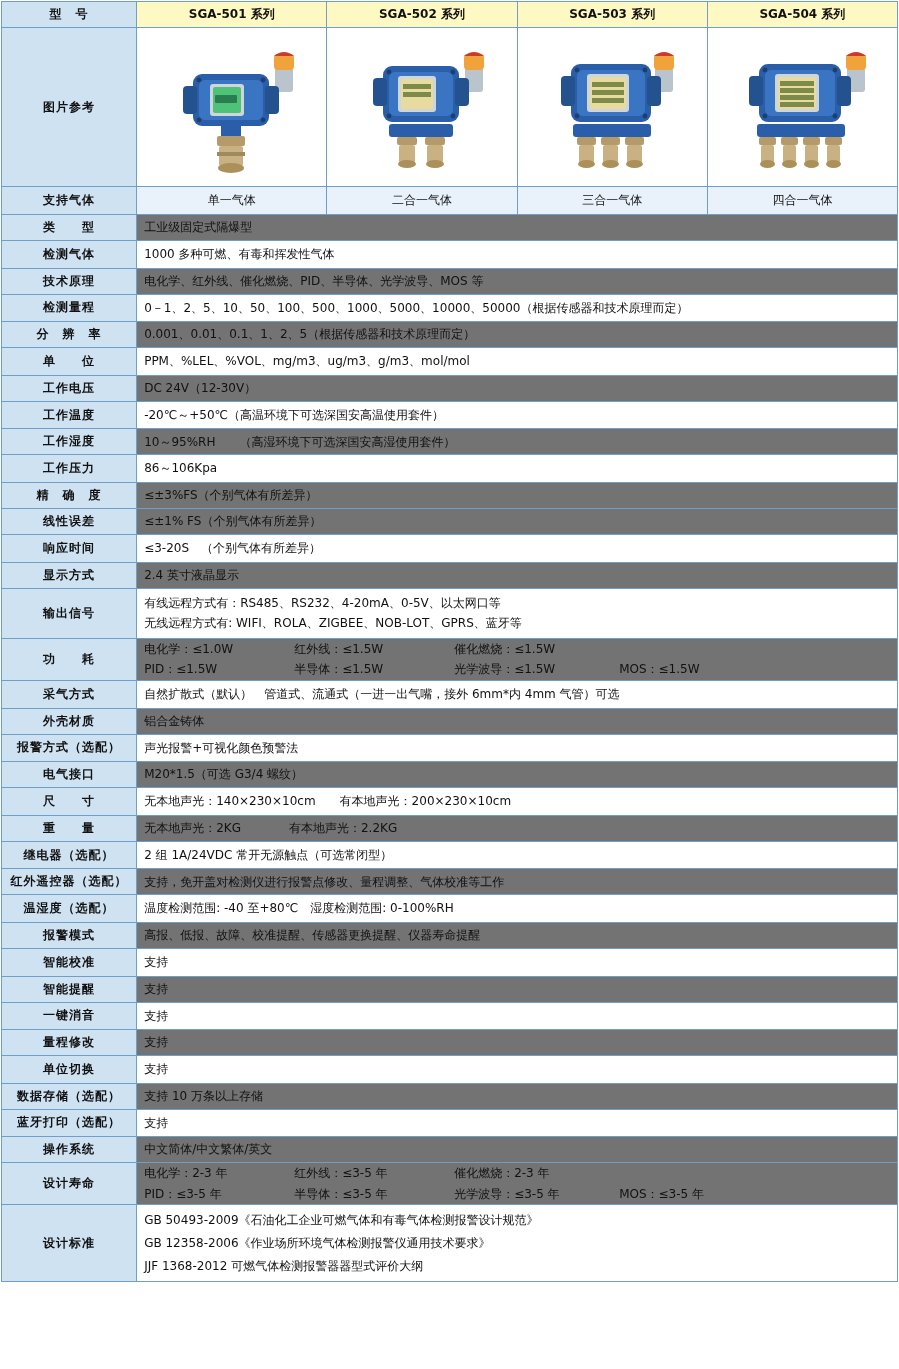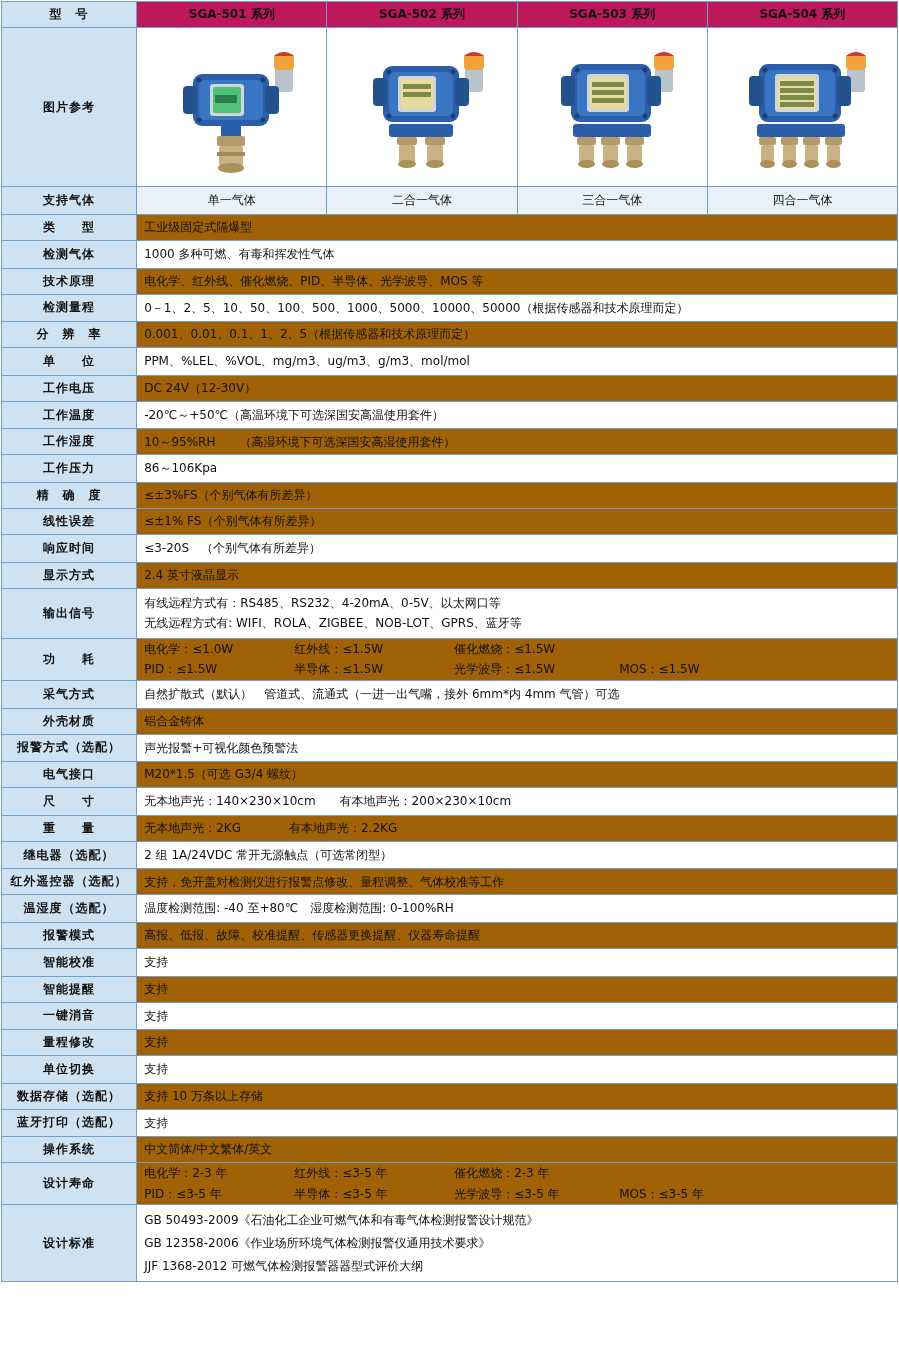--- a/index.html
+++ b/index.html
@@ -2,23 +2,23 @@
 <html><head>
 <meta charset="utf-8">
 <style>
   html,body{margin:0;padding:0;background:#ffffff;}
   body{font-family:"DejaVu Sans","Liberation Sans",sans-serif;}
   .sheet{width:899px;min-height:1369px;position:relative;box-sizing:border-box;padding:0;}
   table.spec{border-collapse:collapse;width:897px;margin:1px;table-layout:fixed;}
   table.spec td{border:1px solid #6f9fc8;vertical-align:middle;font-size:12px;color:#111;}
   td.lbl{width:135px;background:#cfe2f2;text-align:center;font-weight:bold;color:#16324f;
          letter-spacing:1px;font-size:13px;padding:4px 2px;}
-  td.val{background:#a16207;padding:0 7px;color:#1a1a1a;font-size:12px;line-height:1.55;}
+  td.val{background:#737373;padding:0 7px;color:#1a1a1a;font-size:12px;line-height:1.55;}
   td.valw{background:#ffffff;padding:4px 7px;color:#1a1a1a;font-size:12px;line-height:1.55;}
-  td.modelhead{background:#be185d;text-align:center;font-weight:bold;font-size:13px;color:#16324f;}
+  td.modelhead{background:#fef9c3;text-align:center;font-weight:bold;font-size:13px;color:#16324f;}
   td.gascell{background:#e9f2fa;text-align:center;font-size:12.5px;padding:5px 20px;}
   td.imgcell{background:#ffffff;text-align:center;padding:4px 0;}
   .multi div{padding:1px 0;}
   .cols{display:flex;flex-wrap:wrap;}
   .cols span{display:inline-block;}
   .c1{width:150px;}
   .c2{width:160px;}
   .c3{width:165px;}
   .c4{width:120px;}
   .list div{padding:2px 0;}

